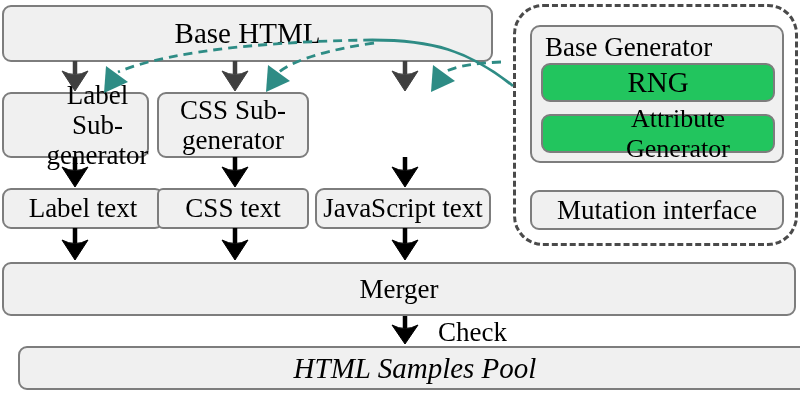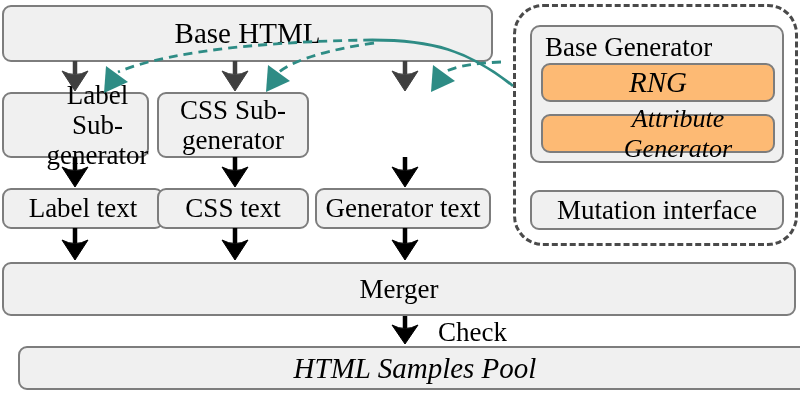--- a/index.html
+++ b/index.html
@@ -17,21 +17,21 @@
     box-sizing: border-box;
     background: #f0f0f0;
     border: 2.5px solid #7d7d7d;
     border-radius: 9px;
     display: flex;
     align-items: center;
     justify-content: center;
     text-align: center;
     line-height: 1.12;
   }
-  .box.white { background: #fdba74; font-style: italic; }
+  .box.white { background: #22c55e; }
   .fs29 { font-size: 29px; }
   .fs27 { font-size: 27px; }
   .fs26 { font-size: 26px; }
   .twolines { flex-direction: column; }
   #dashed-panel {
     position: absolute;
     box-sizing: border-box;
     left: 513px; top: 4px; width: 285px; height: 242px;
     border: 3px dashed #4a4a4a;
     border-radius: 30px;
@@ -83,26 +83,26 @@
   <div class="box fs27 twolines" style="left:157px; top:92px; width:152px; height:66px;">
     <span>CSS Sub-</span>
     <span>generator</span>
   </div>
 
 
   <div class="box fs27" style="left:2px; top:188px; width:162px; height:41px;">
     <span>Label text</span>
   </div>
 
-  <div class="box fs27" style="left:157px; top:188px; width:152px; height:41px;">
+  <div class="box fs27" style="left:157px; top:188px; width:152px; height:41px;border-radius:6px;">
     <span>CSS text</span>
   </div>
 
   <div class="box fs27" style="left:315px; top:188px; width:176px; height:41px;">
-    <span>Generator text</span>
+    <span>JavaScript text</span>
   </div>
 
   <div class="box fs27" style="left:2px; top:262px; width:794px; height:54px;">
     <span>Merger</span>
   </div>
 
   <div class="box fs29" style="left:18px; top:346px; width:794px; height:44px;font-style:italic;">
     <span>HTML Samples Pool</span>
   </div>
 

